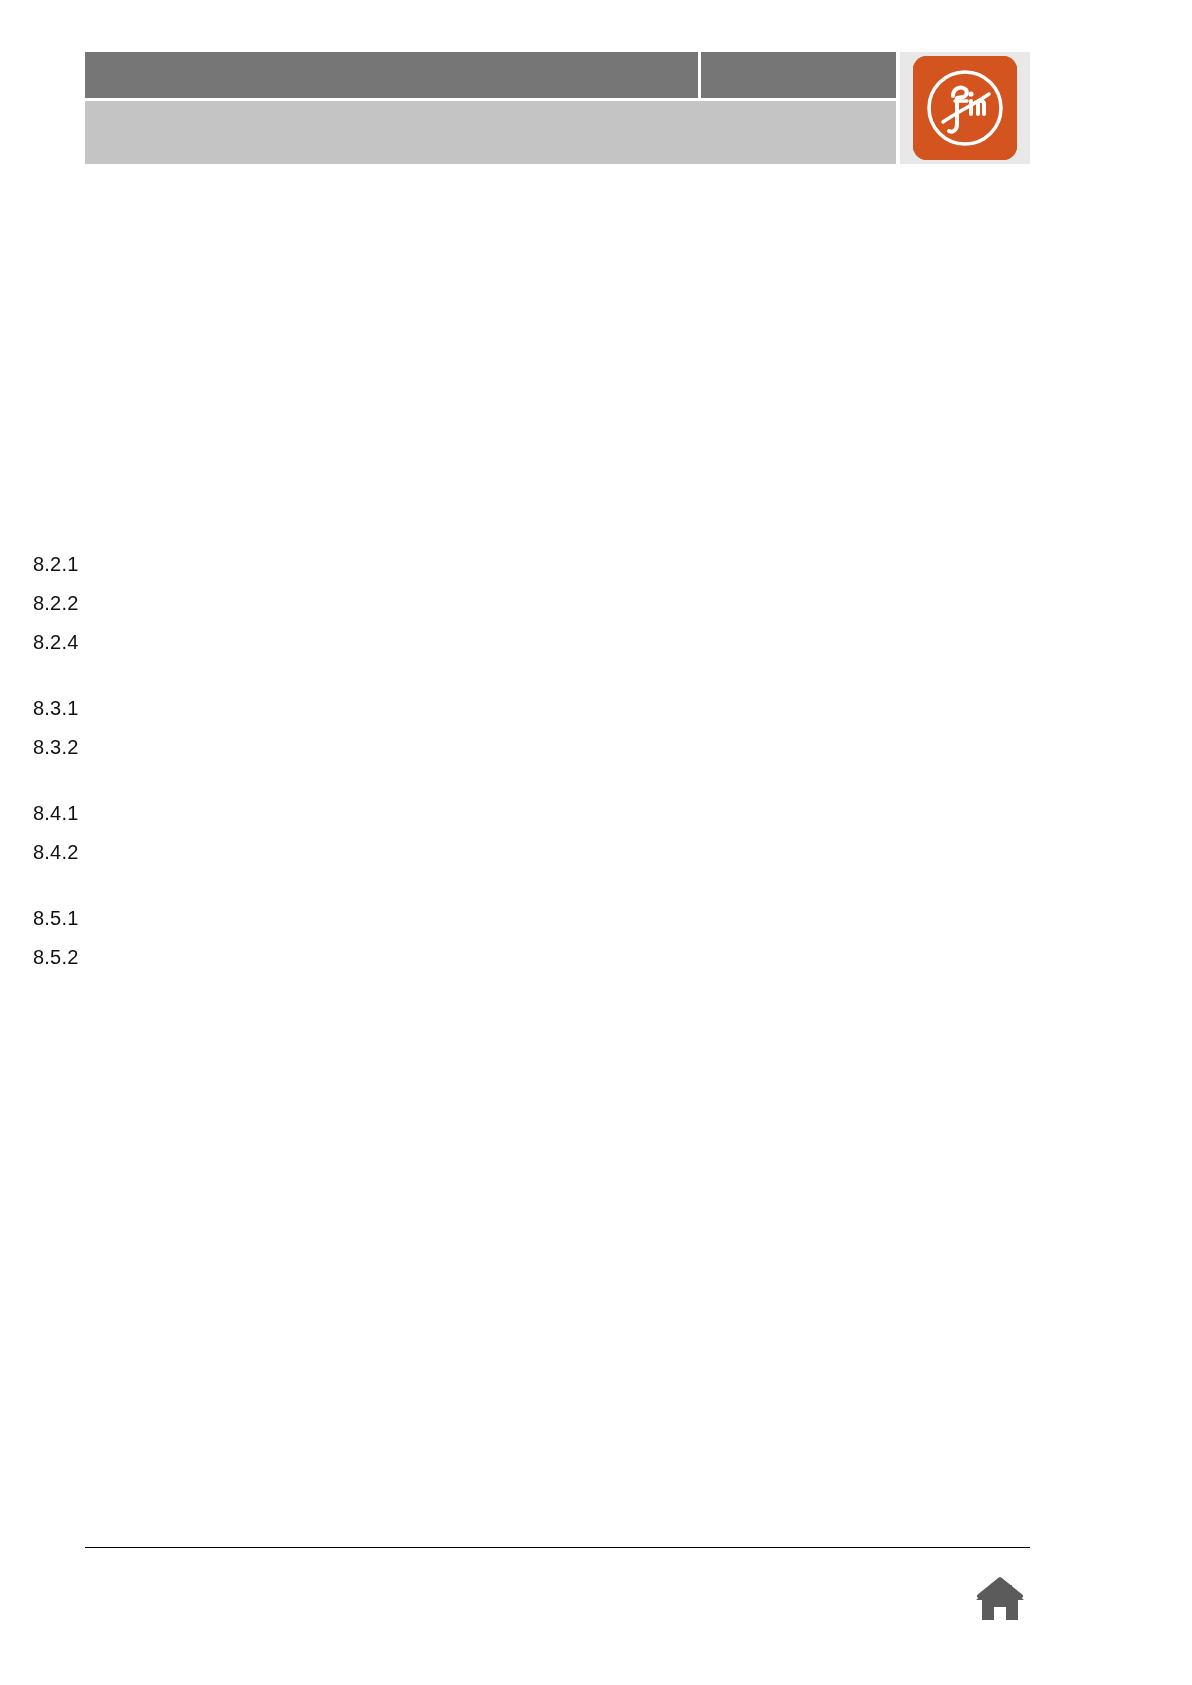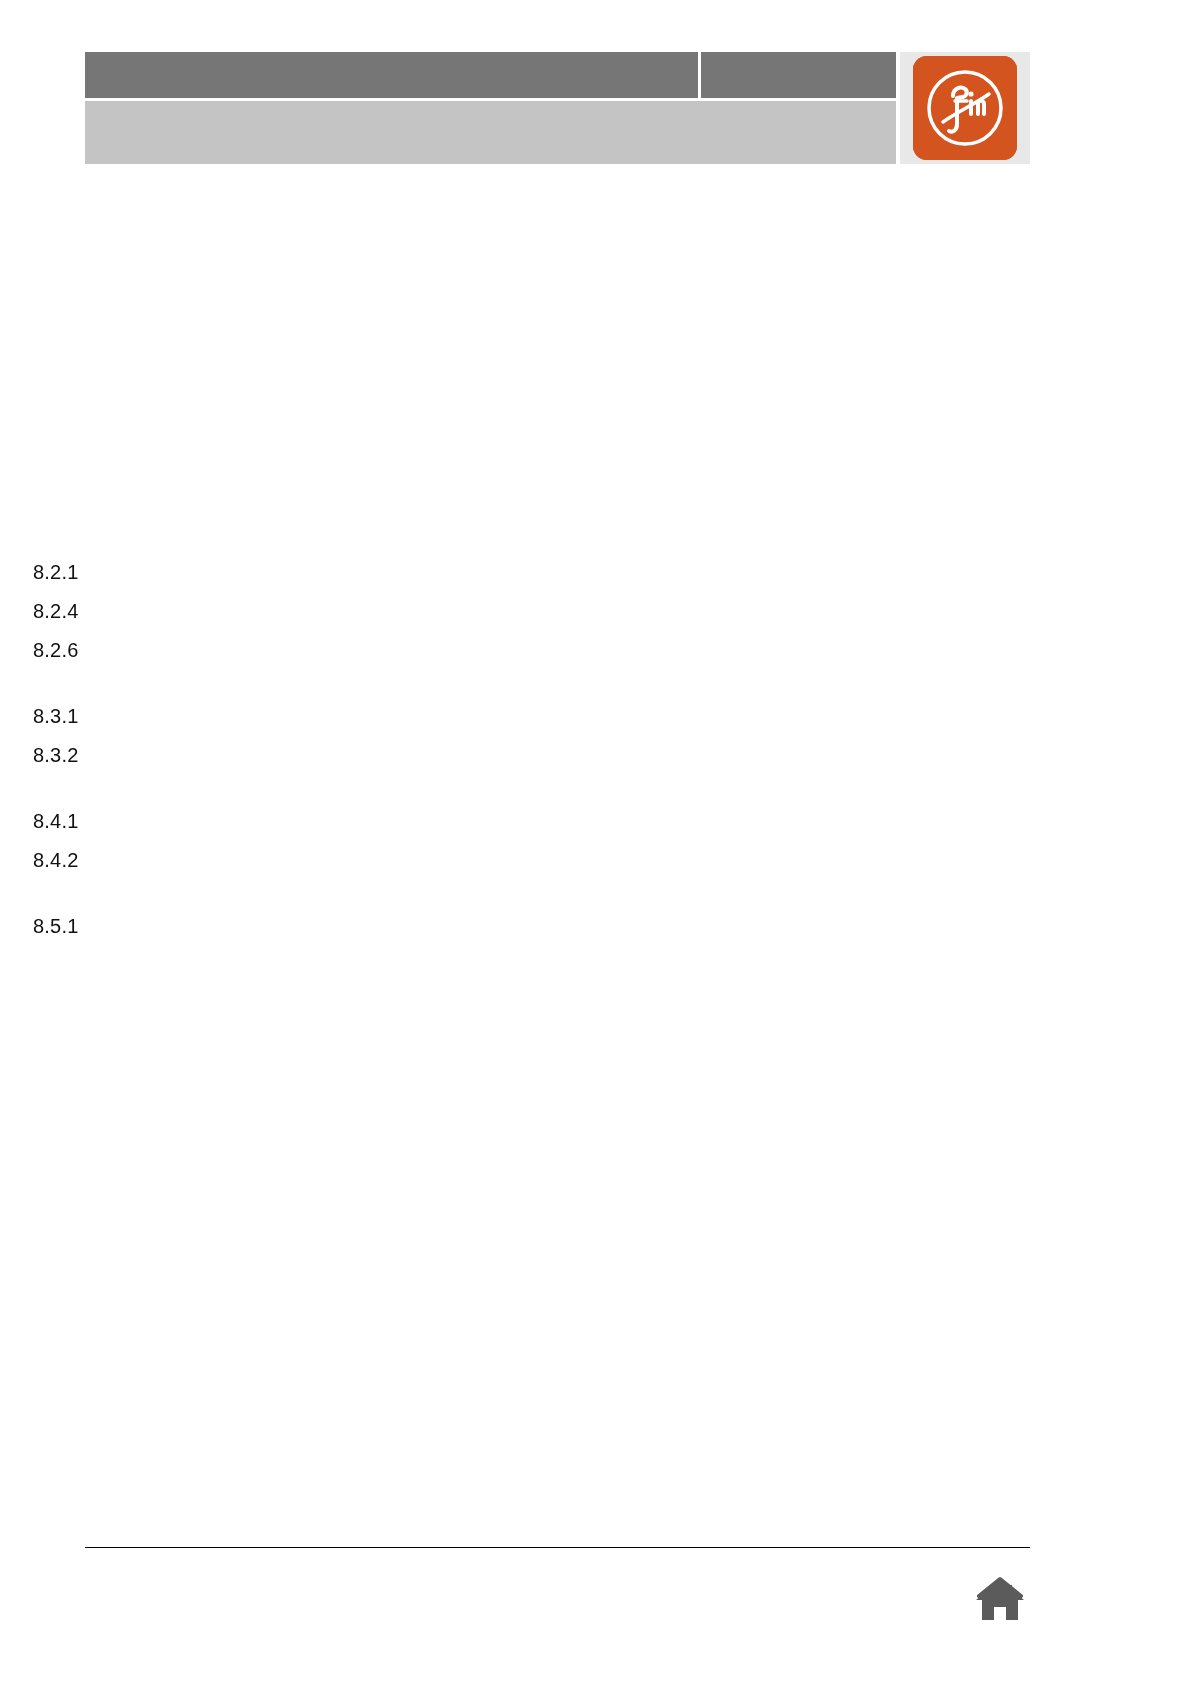--- a/index.html
+++ b/index.html
@@ -95,21 +95,21 @@
   }
 
   .toc {
     position: absolute;
     left: 33px;
     top: 545px;
     width: 900px;
   }
   .toc-entry {
     display: flex;
-    align-items: flex-end;
+    align-items: center;
     height: 39px;
     font-size: 20px;
     color: #111111;
   }
   .toc-spacer {
     height: 27px;
   }
   .toc-num {
     width: 90px;
     flex: 0 0 90px;
@@ -176,27 +176,27 @@
     </svg>
   </div>
 </div>
 
 <div class="toc">
   <div class="toc-entry">
     <span class="toc-num">8.2.1</span>
     <span class="toc-label"></span>
   </div>
   <div class="toc-entry">
+    <span class="toc-num">8.2.2</span>
+    <span class="toc-label"></span>
+  </div>
+  <div class="toc-entry">
     <span class="toc-num">8.2.4</span>
     <span class="toc-label"></span>
   </div>
-  <div class="toc-entry">
-    <span class="toc-num">8.2.6</span>
-    <span class="toc-label"></span>
-  </div>
 
   <div class="toc-spacer"></div>
 
   <div class="toc-entry">
     <span class="toc-num">8.3.1</span>
     <span class="toc-label"></span>
   </div>
   <div class="toc-entry">
     <span class="toc-num">8.3.2</span>
     <span class="toc-label"></span>
@@ -210,20 +210,24 @@
   </div>
   <div class="toc-entry">
     <span class="toc-num">8.4.2</span>
     <span class="toc-label"></span>
   </div>
 
   <div class="toc-spacer"></div>
 
   <div class="toc-entry">
     <span class="toc-num">8.5.1</span>
+    <span class="toc-label"></span>
+  </div>
+  <div class="toc-entry">
+    <span class="toc-num">8.5.2</span>
     <span class="toc-label"></span>
   </div>
 </div>
 
 <div class="footer-rule"></div>
 <div class="footer-page"></div>
 <div class="footer-home">
   <svg width="54" height="48" viewBox="0 0 54 48" aria-hidden="true">
     <path d="M27 4 L51 24 L45 24 L45 44 L33 44 L33 31 L21 31 L21 44 L9 44 L9 24 L3 24 Z" fill="#5b5b5b"></path>
     <path d="M6 20 L27 3 L48 20" fill="none" stroke="#5b5b5b" stroke-width="4" stroke-linecap="round" stroke-linejoin="round"></path>

